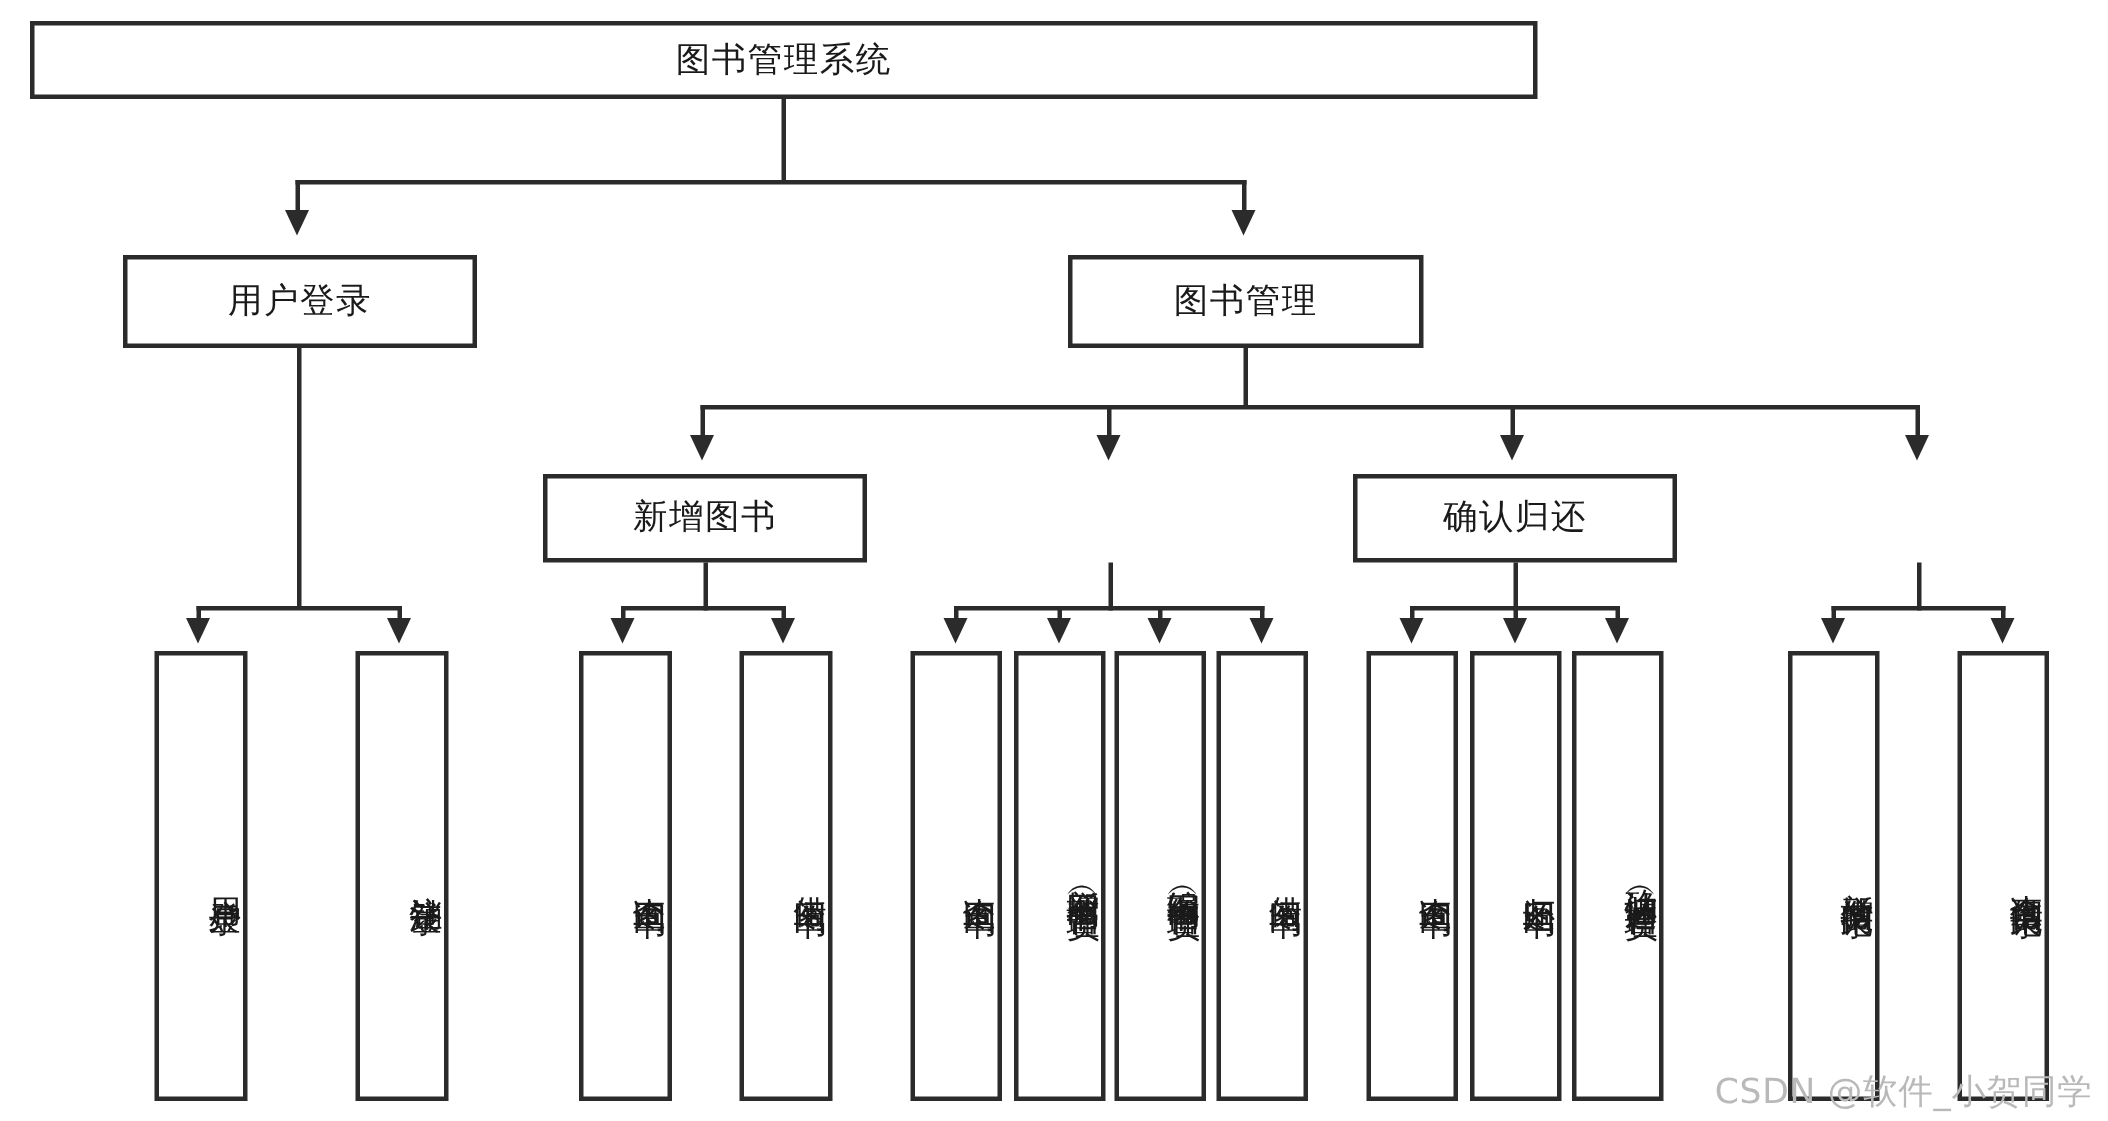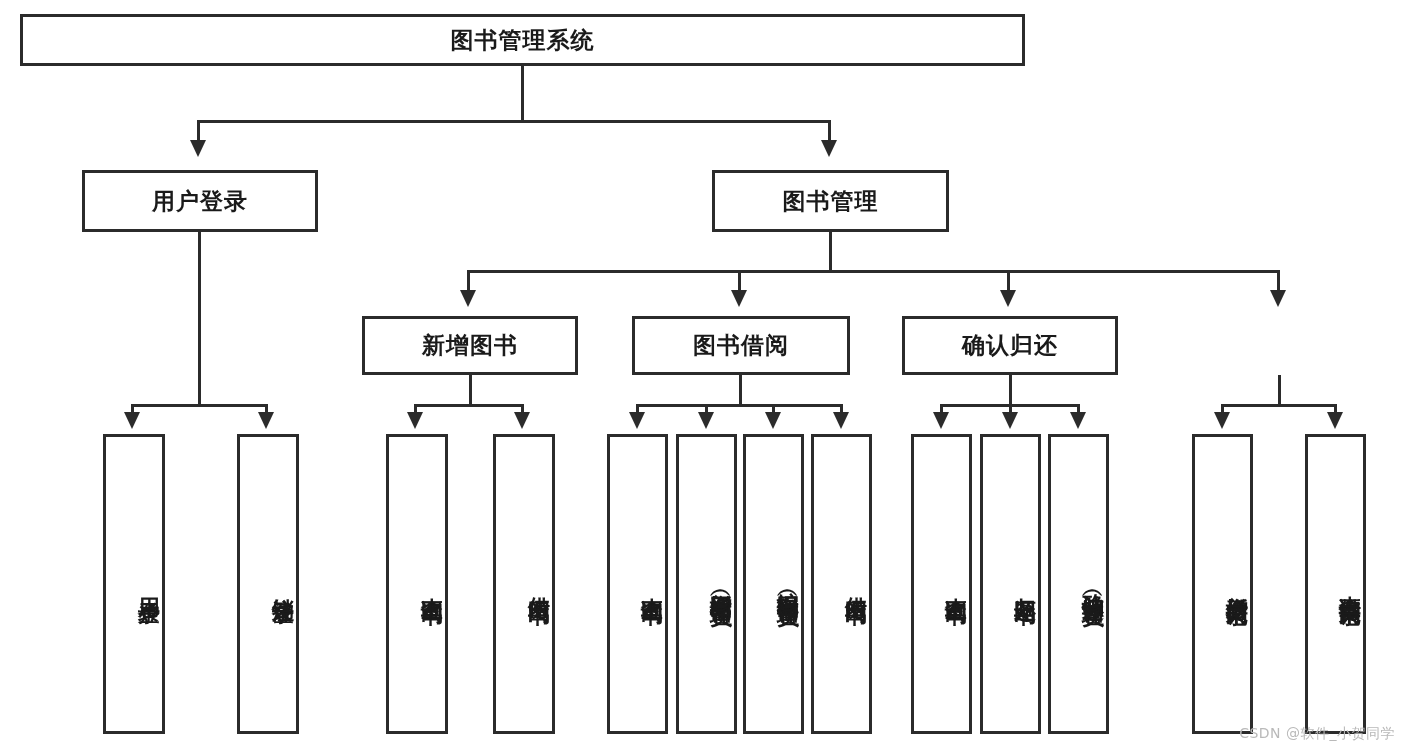--- a/index.html
+++ b/index.html
@@ -19,21 +19,20 @@
   
   .node {
     position: absolute;
     box-sizing: border-box;
     background: #ffffff;
     border: 3px solid #2b2b2b;
     display: flex;
     align-items: center;
     justify-content: center;
     color: #1a1a1a;
-    font-weight: bold;
   }
   .node.h {            
     font-size: 23px;
     letter-spacing: 1px;
     line-height: 1;
   }
   .node.v {            
     writing-mode: vertical-rl;
     text-orientation: upright;
     font-size: 22px;
@@ -64,21 +63,21 @@
     border-left: 8px solid transparent;
     border-right: 8px solid transparent;
     border-top: 17px solid #2b2b2b;
   }
 
   
   #watermark {
     position: absolute;
     right: 10px;
     bottom: 4px;
-    font-size: 14px;
+    font-size: 23px;
     color: #b9b9b9;
     letter-spacing: 0.5px;
     white-space: nowrap;
     pointer-events: none;
   }
 </style>
 </head>
 <body>
 
 <div id="canvas">
@@ -122,23 +121,20 @@
   <div class="arrow" style="left:731px; top:290px;"></div>
 
   <div class="ln v" style="left:1007px; top:270px; width:3px; height:23px;"></div>
   <div class="arrow" style="left:1000px; top:290px;"></div>
 
   <div class="ln v" style="left:1277px; top:270px; width:3px; height:23px;"></div>
   <div class="arrow" style="left:1270px; top:290px;"></div>
 
   <div class="node h" style="left:362px; top:316px; width:216px; height:59px;">
     <span>新增图书</span>
-  </div>
-  <div class="node h" style="left:632px; top:316px; width:218px; height:59px;">
-    <span>图书借阅</span>
   </div>
   <div class="node h" style="left:902px; top:316px; width:216px; height:59px;">
     <span>确认归还</span>
   </div>
 
   <div class="ln v" style="left:469px; top:375px; width:3px; height:32px;"></div>
   <div class="ln h" style="left:414px; top:404px; width:110px; height:3px;"></div>
   <div class="ln v" style="left:414px; top:404px; width:3px; height:11px;"></div>
   <div class="arrow" style="left:407px; top:412px;"></div>
   <div class="ln v" style="left:521px; top:404px; width:3px; height:11px;"></div>

